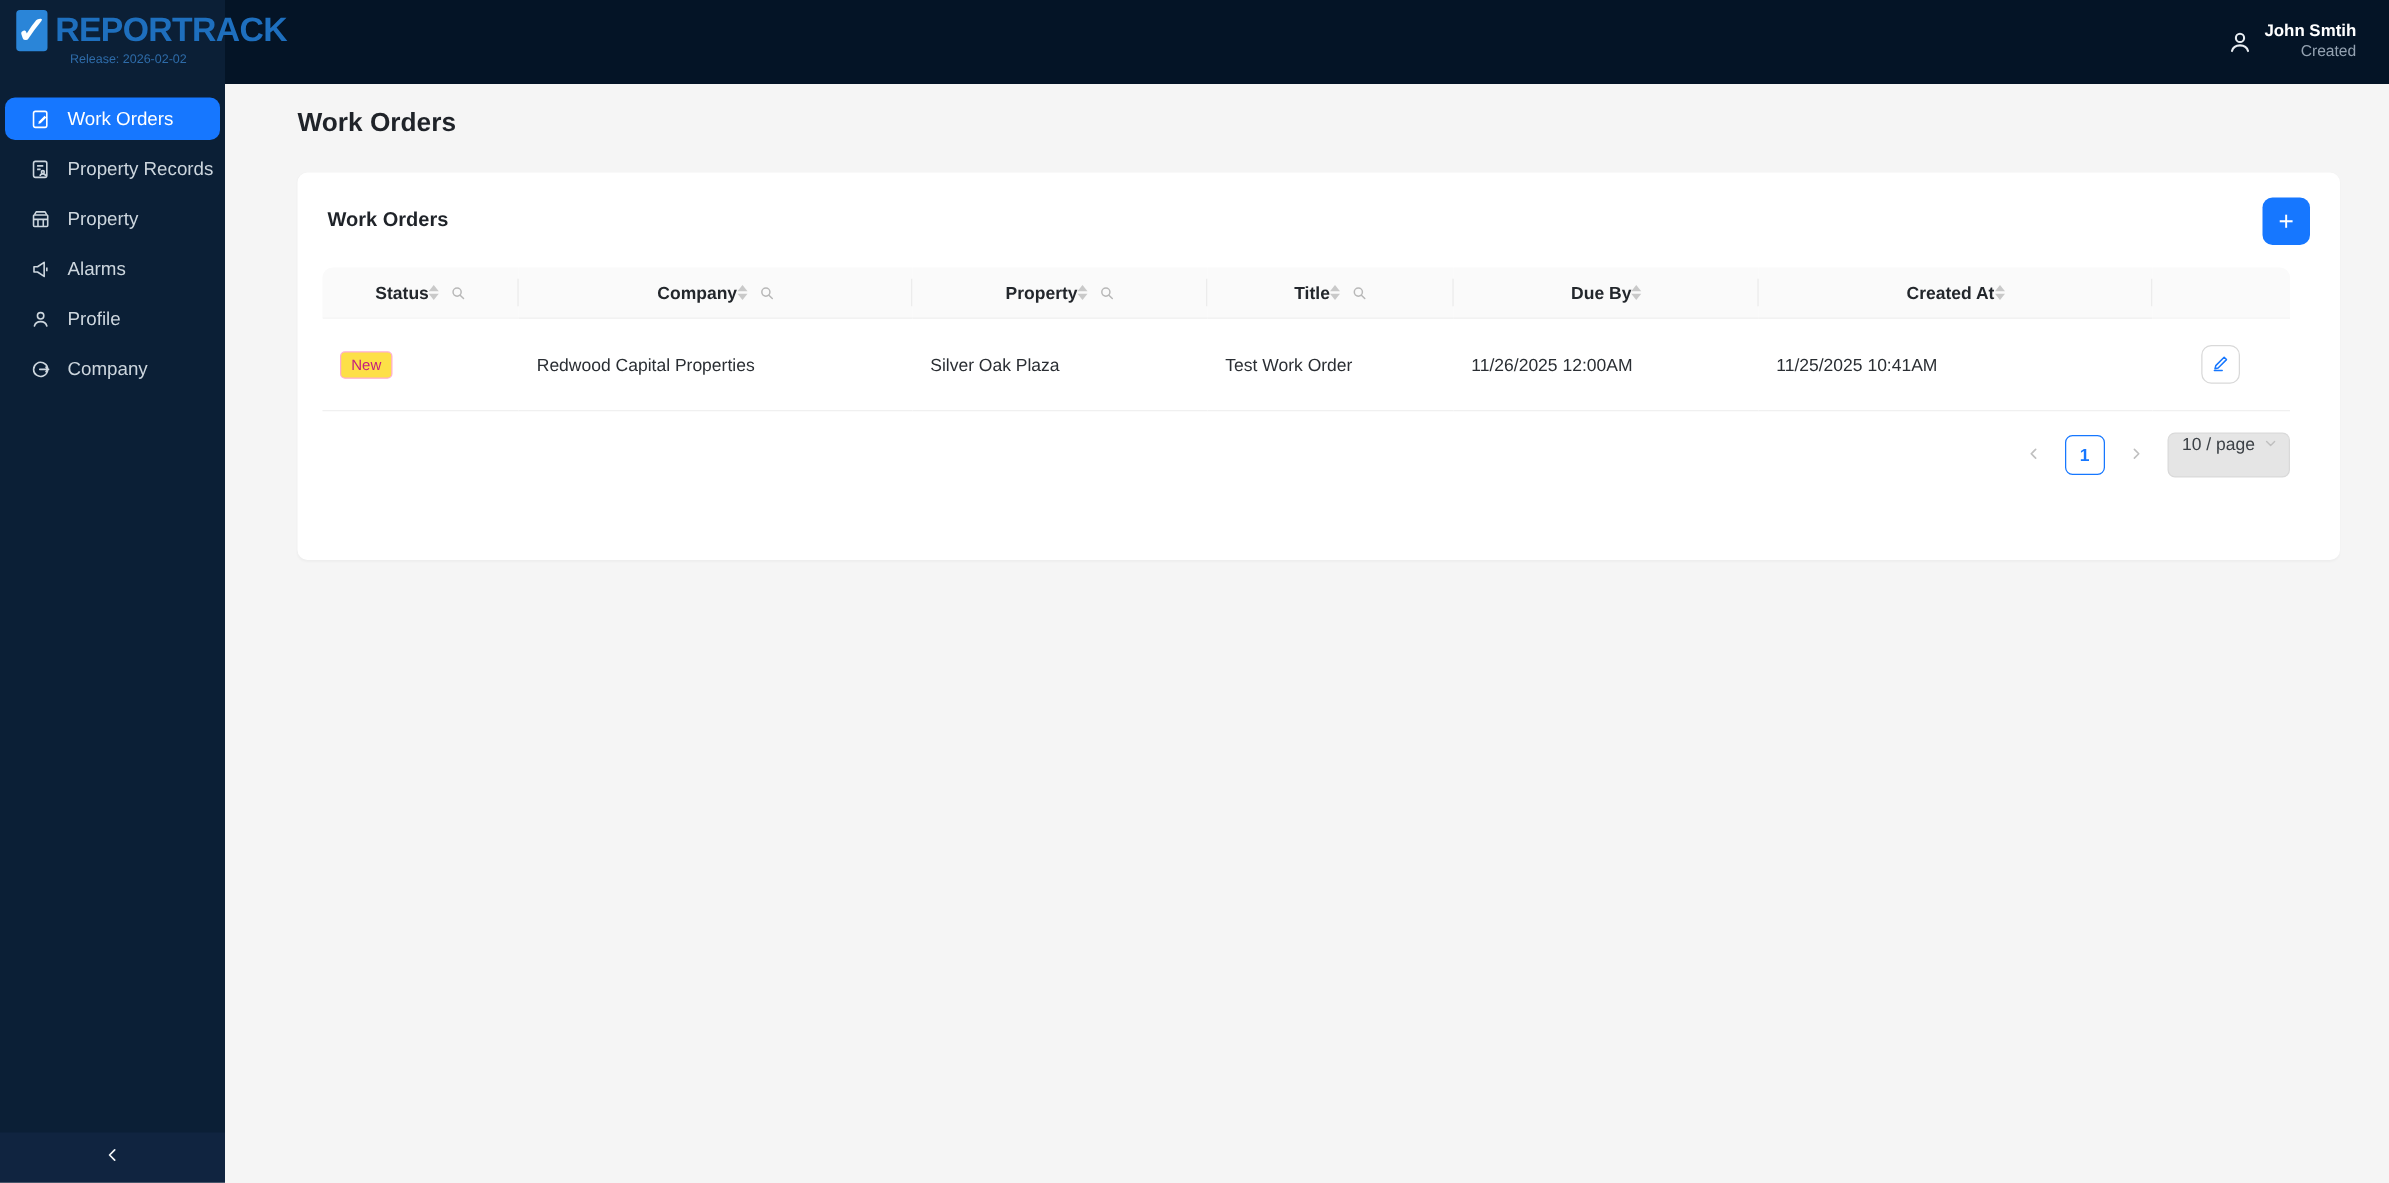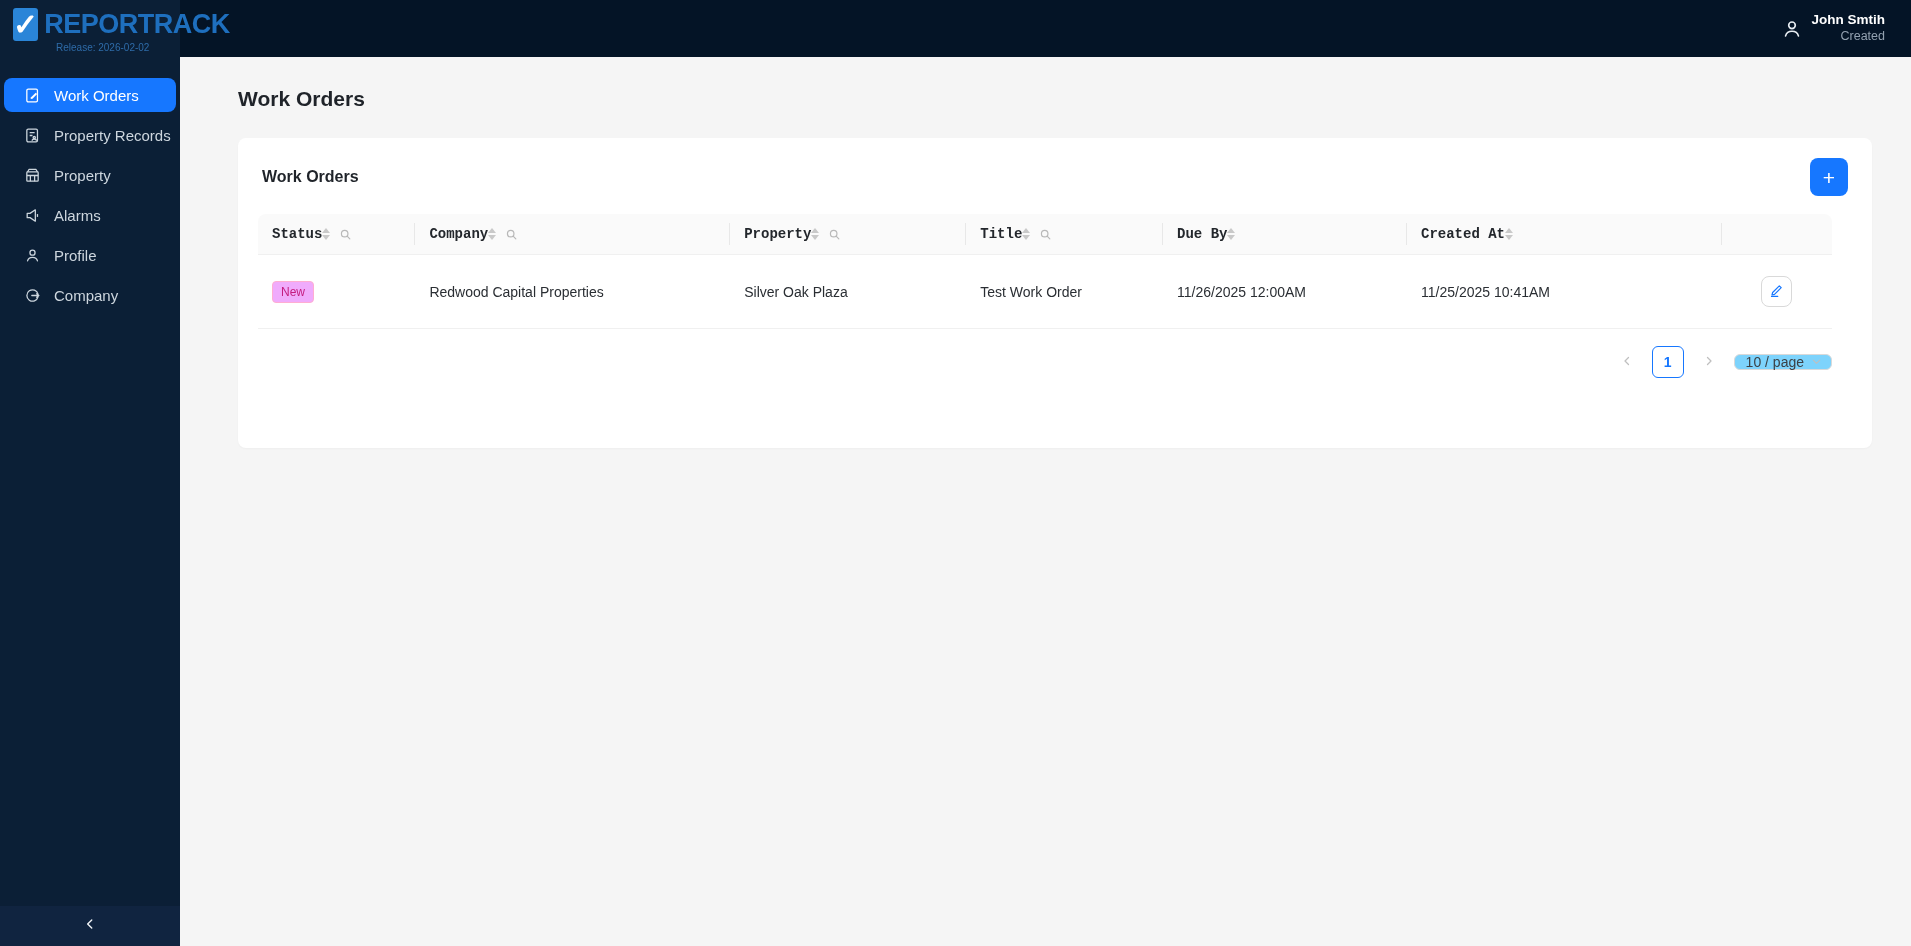--- a/index.html
+++ b/index.html
@@ -1,20 +1,20 @@
 <!DOCTYPE html>
 <html><head>
 <meta charset="utf-8">
 <style>
   * { margin:0; padding:0; box-sizing:border-box; }
   html,body { width:1911px; height:946px; overflow:hidden;
     font-family:"Liberation Sans", sans-serif; background:#f5f5f5; }
 
   
-  .topbar { position:fixed; top:0; left:0; right:0; height:57px;
+  .topbar { position:fixed; top:0; left:0; right:0; height:67px;
     background:#041426; z-index:5; display:flex; align-items:center; justify-content:flex-end; }
   .user-block { display:flex; align-items:center; gap:9px; padding-right:26px; }
   .user-icon { width:22px; height:22px; color:#e8edf2; }
   .user-text { display:flex; flex-direction:column; align-items:flex-end; line-height:1.25; }
   .user-name { color:#ffffff; font-size:13.5px; font-weight:700; }
   .user-role { color:#93a1b0; font-size:12.5px; }
 
   
   .sidebar { position:fixed; top:0; left:0; bottom:0; width:180px;
     background:#0b1f36; z-index:6; display:flex; flex-direction:column; }
@@ -57,55 +57,55 @@
   col.c-status{width:10%} col.c-company{width:20%} col.c-property{width:15%}
   col.c-title{width:12.5%} col.c-due{width:15.5%} col.c-created{width:20%} col.c-action{width:7%}
 
   thead th { background:#fafafa; font-size:14px; font-weight:600; color:#23272c;
     text-align:left; padding:12px 14px; border-bottom:1px solid #f0f0f0;
     position:relative; cursor:pointer; }
   thead th:first-child { border-top-left-radius:8px; }
   thead th:last-child  { border-top-right-radius:8px; }
   thead th:not(:last-child)::after { content:""; position:absolute; right:0; top:50%;
     transform:translateY(-50%); width:1px; height:22px; background:#e8e8e8; }
-  .th-inner { display:flex; align-items:center; justify-content:flex-start;font-family:Liberation Mono, monospace; }
+  .th-inner { display:flex; align-items:center; justify-content:center; }
   .th-icons { display:flex; align-items:center; gap:9px; }
   .sorter { display:flex; flex-direction:column; gap:2px; }
   .caret-up { width:0; height:0; border-left:4px solid transparent;
     border-right:4px solid transparent; border-bottom:5px solid #c9c9c9; }
   .caret-down { width:0; height:0; border-left:4px solid transparent;
     border-right:4px solid transparent; border-top:5px solid #c9c9c9; }
   .search-ico { width:13px; height:13px; color:#b8b8b8; }
 
   tbody td { font-size:14px; color:#2a2e33; padding:21px 14px;
     border-bottom:1px solid #f0f0f0; background:#ffffff; }
   td.action-cell { text-align:center; }
 
-  .tag-new { display:inline-block; font-size:12px; color:#c41d7f; background:#f0abfc;
+  .tag-new { display:inline-block; font-size:12px; color:#c41d7f; background:#fde047;
     border:1px solid #ffadd2; border-radius:4px; padding:2px 8px; line-height:16px; }
 
   .edit-btn { width:31px; height:31px; background:#ffffff; border:1px solid #d9d9d9;
     border-radius:8px; cursor:pointer; display:inline-flex;
     align-items:center; justify-content:center; }
   .edit-btn svg { width:15px; height:15px; }
 
   .summary-row td { background:#fafafa; padding:15px 14px; font-size:14px;
     color:#2a2e33; border-bottom:1px solid #f0f0f0; }
 
   
   .pagination { display:flex; align-items:center; justify-content:flex-end;
     gap:9px; margin:17px 40px 0 20px; }
   .pg-arrow { width:32px; height:32px; display:flex; align-items:center; justify-content:center;
     color:rgba(0,0,0,0.25); background:transparent; border:none; cursor:not-allowed; }
   .pg-arrow svg { width:12px; height:12px; }
   .pg-page { width:32px; height:32px; border:1px solid #1677ff; border-radius:6px;
     background:#ffffff; color:#1677ff; font-size:14px; font-weight:600; cursor:pointer;
     display:flex; align-items:center; justify-content:center; }
-  .pg-size { height:16px; min-width:92px; border:1px solid #d9d9d9; border-radius:6px;
-    background:#7dd3fc; display:flex; align-items:center; justify-content:space-between;
+  .pg-size { height:36px; min-width:92px; border:1px solid #d9d9d9; border-radius:6px;
+    background:#e5e5e5; display:flex; justify-content:space-between;
     gap:7px; padding:0 9px 0 11px; font-size:14px; color:#3c4146; cursor:pointer; }
   .pg-size svg { width:11px; height:11px; color:#bfbfbf; }
 </style>
 </head>
 <body>
 
 <aside class="sidebar">
   <div class="logo-block">
     <div class="logo-row">
       <div class="logo-mark">✓</div>

